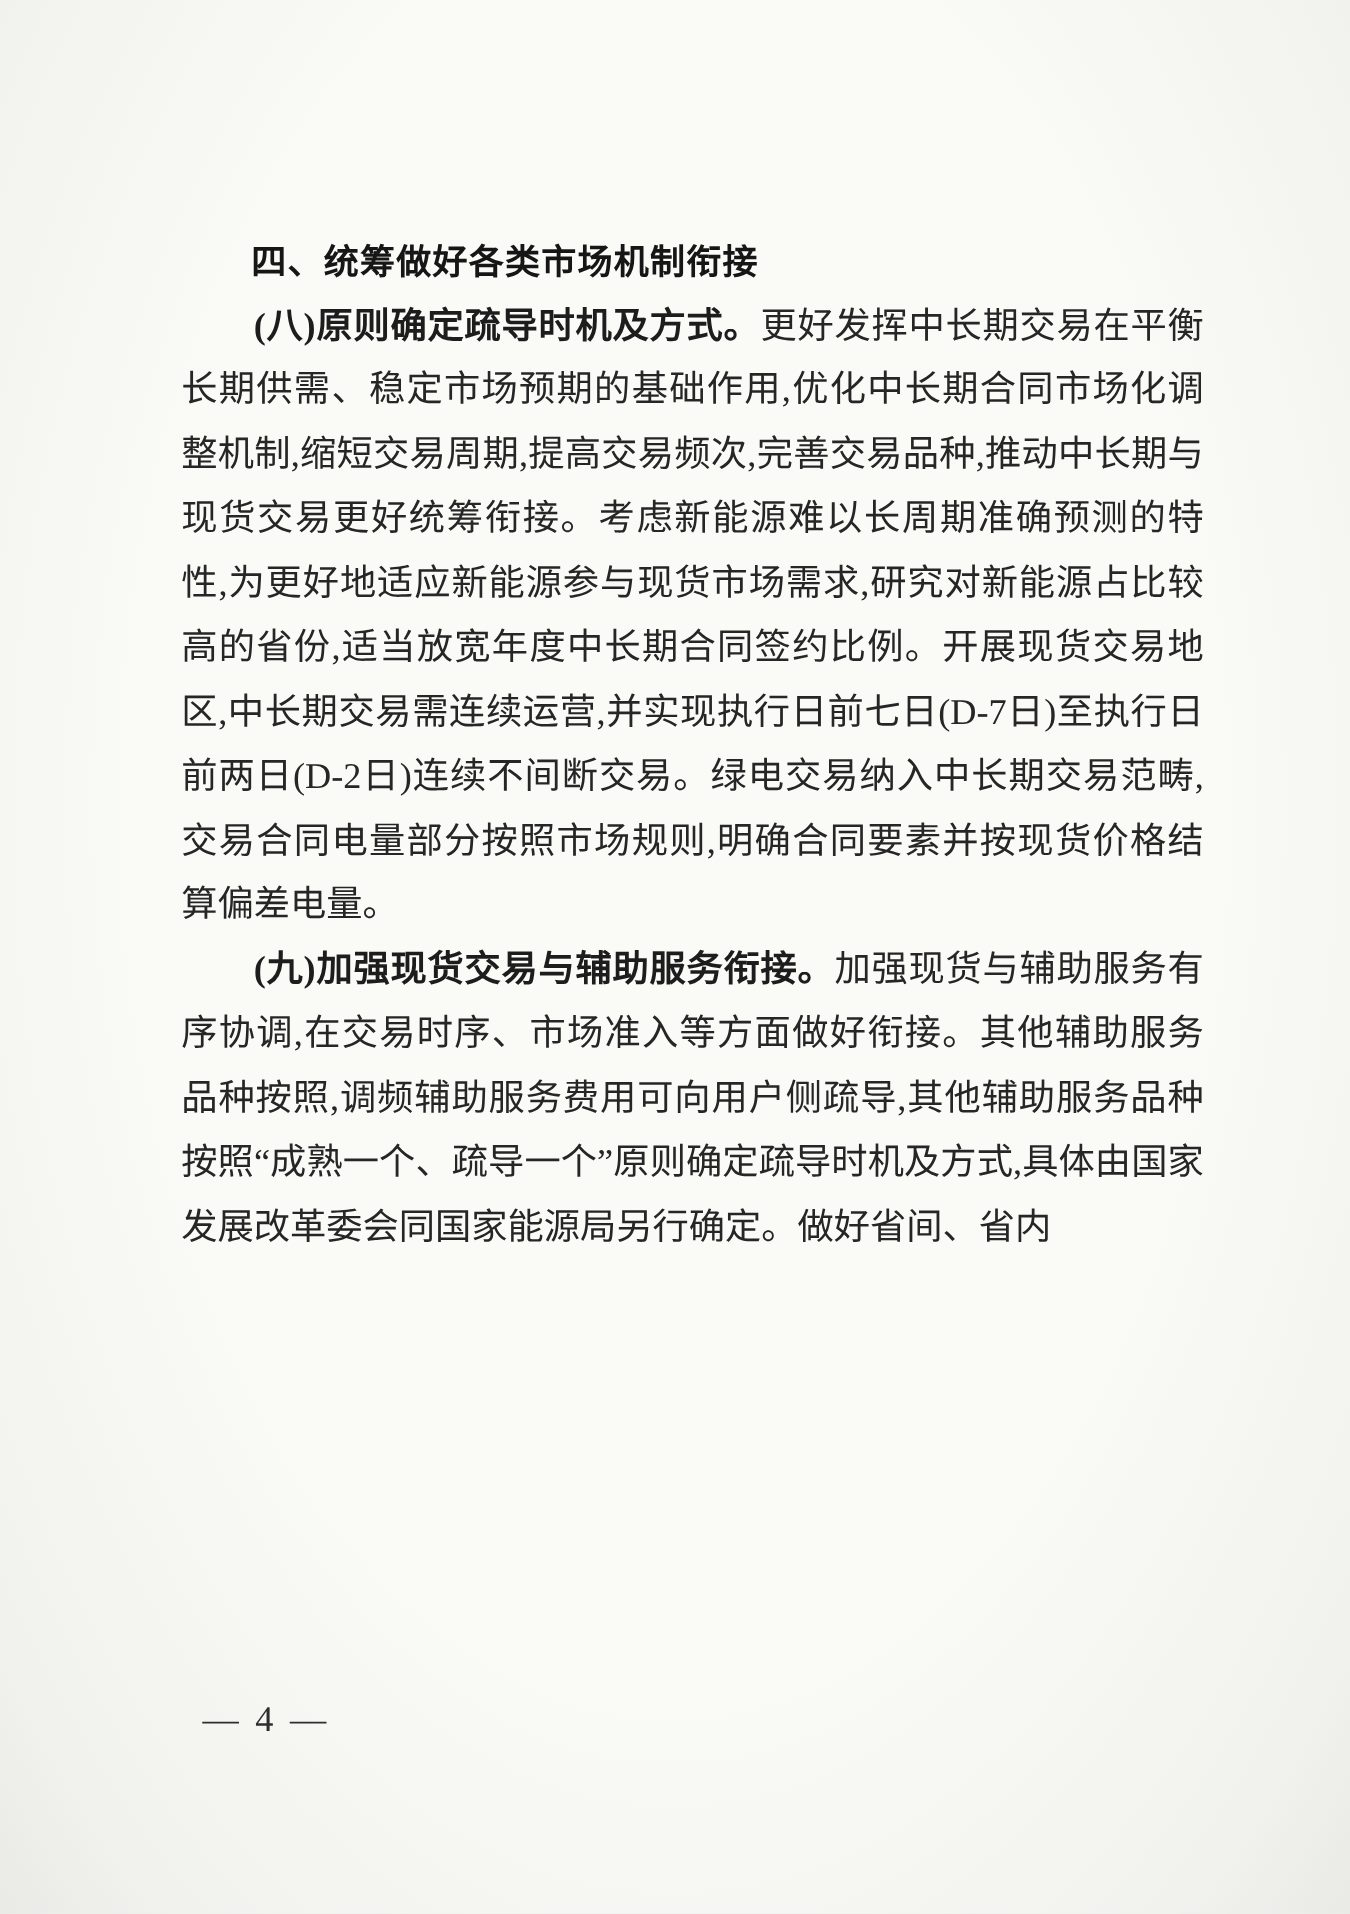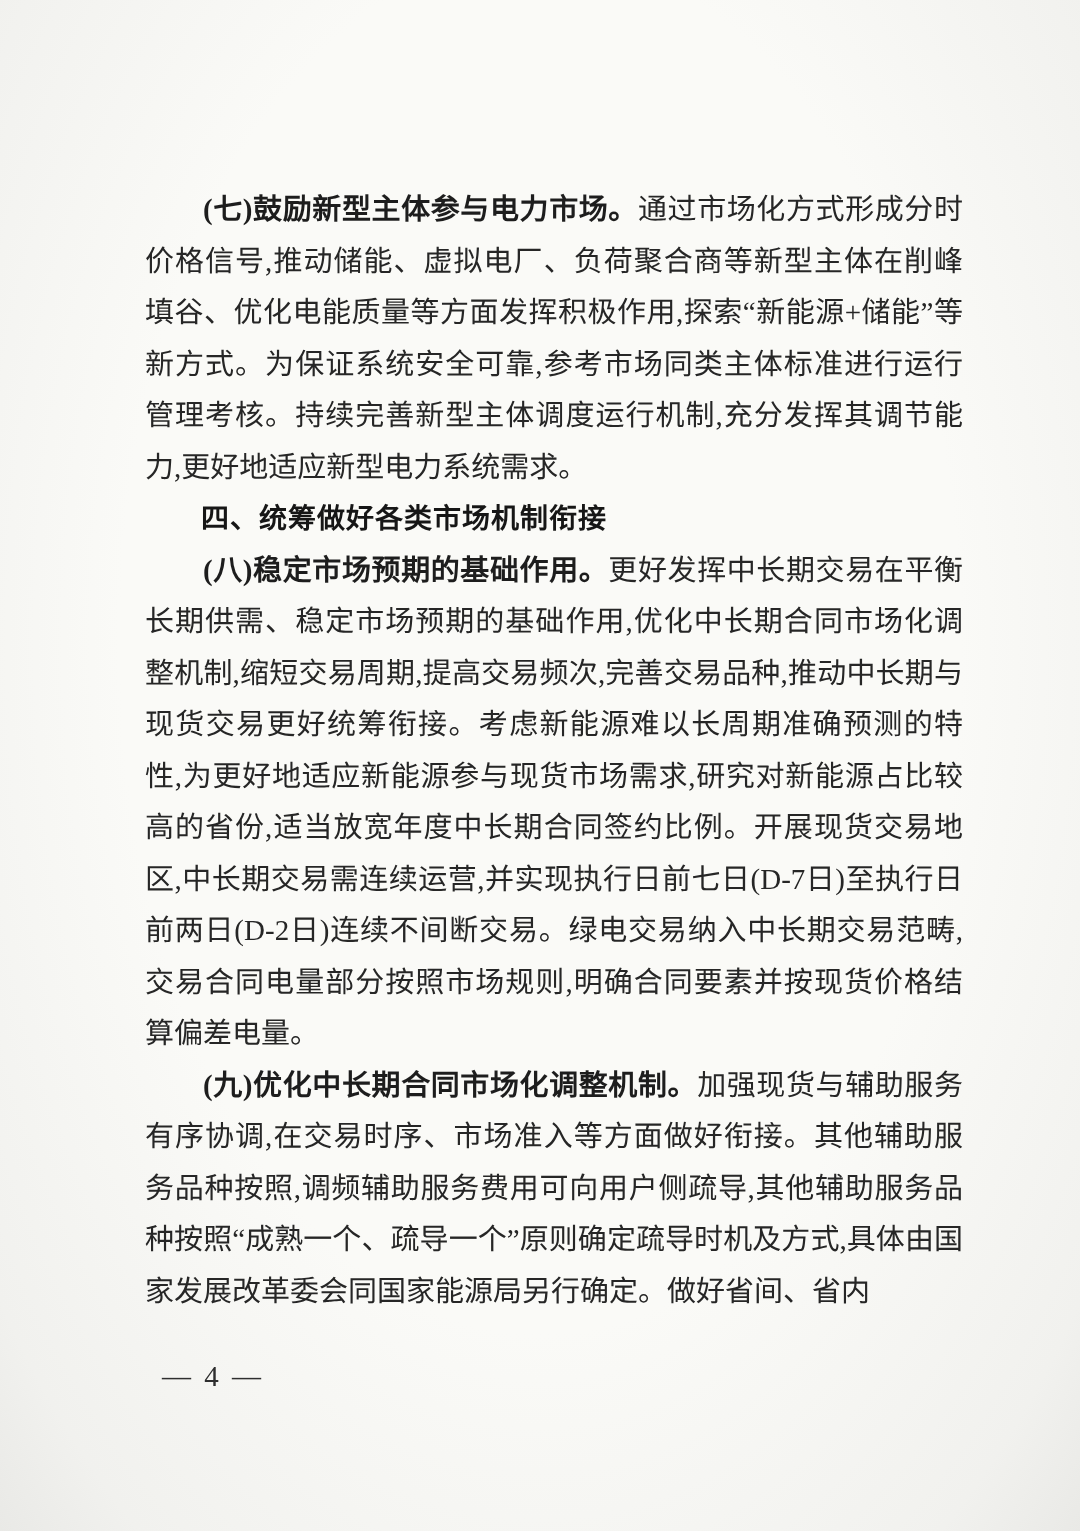--- a/index.html
+++ b/index.html
@@ -54,24 +54,23 @@
     color: #2e2e2e;
     font-family: "Liberation Serif", "DejaVu Serif", serif;
   }
 </style>
 </head>
 <body>
 
 <div class="page">
   <div class="content">
 
-    <p class="para"><span class="lead">(七)鼓励新型主体参与电力市场。</span><span class="body-text">通过市场化方式形成分时价格信号,推动储能、虚拟电厂、负荷聚合商等新型主体在削峰填谷、优化电能质量等方面发挥积极作用,探索“新能源+储能”等新方式。为保证系统安全可靠,参考市场同类主体标准进行运行管理考核。持续完善新型主体调度运行机制,充分发挥其调节能力,更好地适应新型电力系统需求。</span></p>
 
     <h2 class="heading">四、统筹做好各类市场机制衔接</h2>
 
-    <p class="para"><span class="lead">(八)稳定市场预期的基础作用。</span><span class="body-text">更好发挥中长期交易在平衡长期供需、稳定市场预期的基础作用,优化中长期合同市场化调整机制,缩短交易周期,提高交易频次,完善交易品种,推动中长期与现货交易更好统筹衔接。考虑新能源难以长周期准确预测的特性,为更好地适应新能源参与现货市场需求,研究对新能源占比较高的省份,适当放宽年度中长期合同签约比例。开展现货交易地区,中长期交易需连续运营,并实现执行日前七日(D-7日)至执行日前两日(D-2日)连续不间断交易。绿电交易纳入中长期交易范畴,交易合同电量部分按照市场规则,明确合同要素并按现货价格结算偏差电量。</span></p>
+    <p class="para"><span class="lead">(八)原则确定疏导时机及方式。</span><span class="body-text">更好发挥中长期交易在平衡长期供需、稳定市场预期的基础作用,优化中长期合同市场化调整机制,缩短交易周期,提高交易频次,完善交易品种,推动中长期与现货交易更好统筹衔接。考虑新能源难以长周期准确预测的特性,为更好地适应新能源参与现货市场需求,研究对新能源占比较高的省份,适当放宽年度中长期合同签约比例。开展现货交易地区,中长期交易需连续运营,并实现执行日前七日(D-7日)至执行日前两日(D-2日)连续不间断交易。绿电交易纳入中长期交易范畴,交易合同电量部分按照市场规则,明确合同要素并按现货价格结算偏差电量。</span></p>
 
-    <p class="para"><span class="lead">(九)优化中长期合同市场化调整机制。</span><span class="body-text">加强现货与辅助服务有序协调,在交易时序、市场准入等方面做好衔接。其他辅助服务品种按照,调频辅助服务费用可向用户侧疏导,其他辅助服务品种按照“成熟一个、疏导一个”原则确定疏导时机及方式,具体由国家发展改革委会同国家能源局另行确定。做好省间、省内</span></p>
+    <p class="para"><span class="lead">(九)加强现货交易与辅助服务衔接。</span><span class="body-text">加强现货与辅助服务有序协调,在交易时序、市场准入等方面做好衔接。其他辅助服务品种按照,调频辅助服务费用可向用户侧疏导,其他辅助服务品种按照“成熟一个、疏导一个”原则确定疏导时机及方式,具体由国家发展改革委会同国家能源局另行确定。做好省间、省内</span></p>
 
   </div>
 
   <div class="page-number">— 4 —</div>
 </div>
 
 </body></html>

